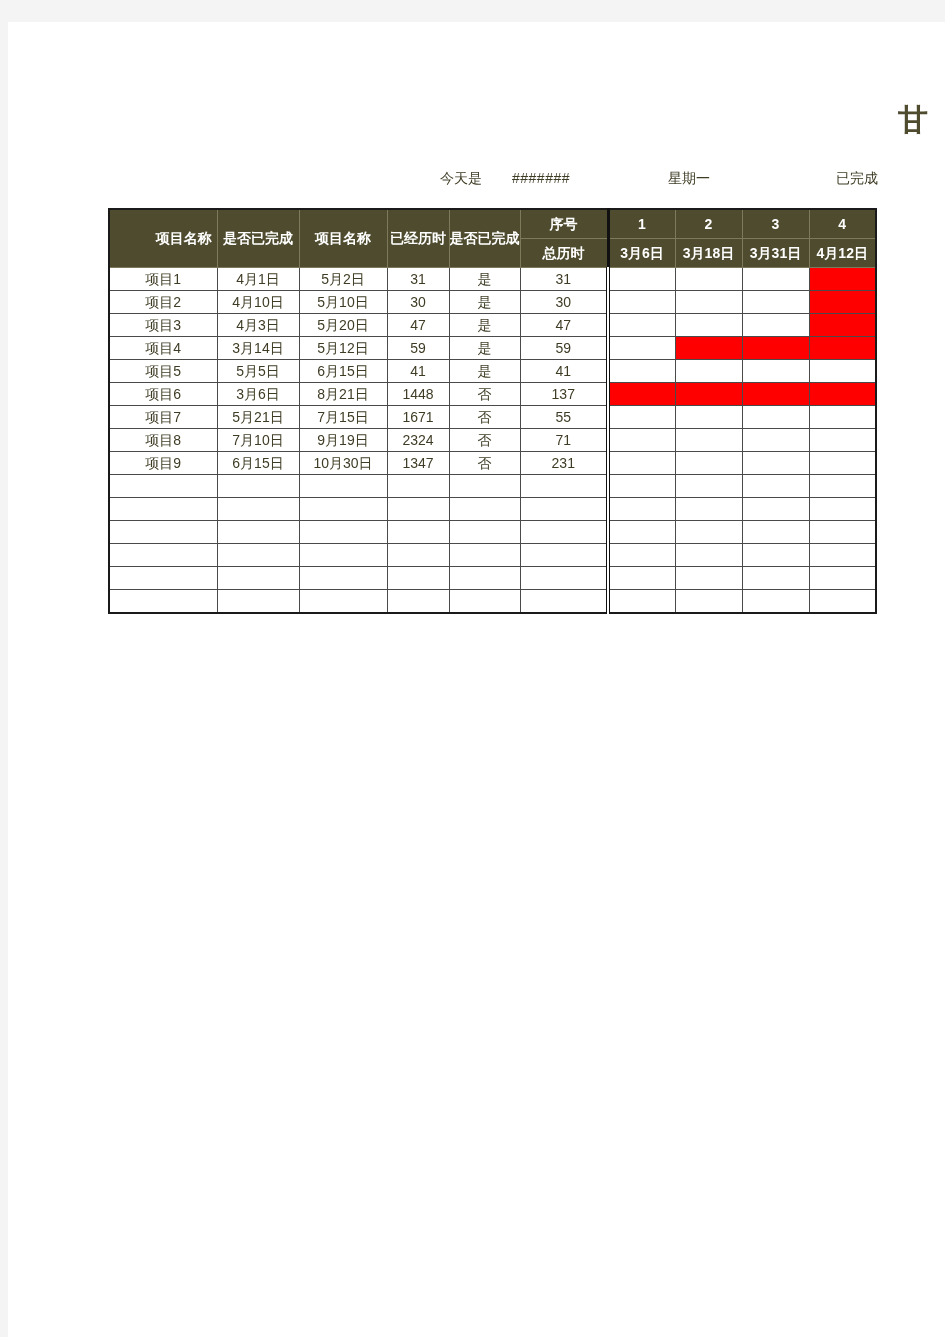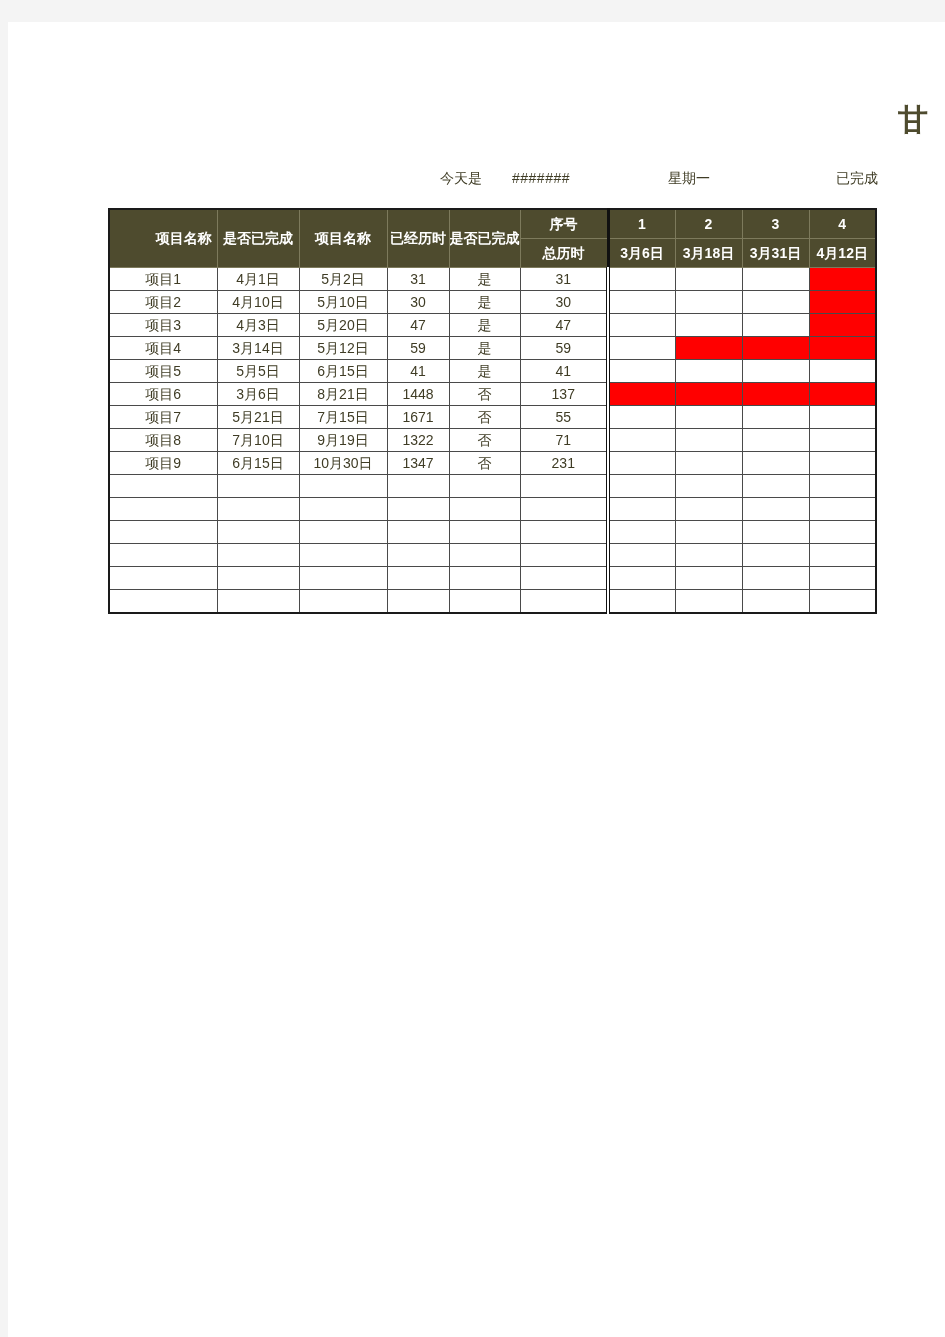--- a/index.html
+++ b/index.html
@@ -253,21 +253,21 @@
           <td class="split-right">55</td>
           <td class=""></td>
           <td class=""></td>
           <td class=""></td>
           <td class="edge-right"></td>
         </tr>
         <tr>
           <td class="edge-left">项目8</td>
           <td>7月10日</td>
           <td>9月19日</td>
-          <td>1322</td>
+          <td>2324</td>
           <td>否</td>
           <td class="split-right">71</td>
           <td class=""></td>
           <td class=""></td>
           <td class=""></td>
           <td class="edge-right"></td>
         </tr>
         <tr>
           <td class="edge-left">项目9</td>
           <td>6月15日</td>

